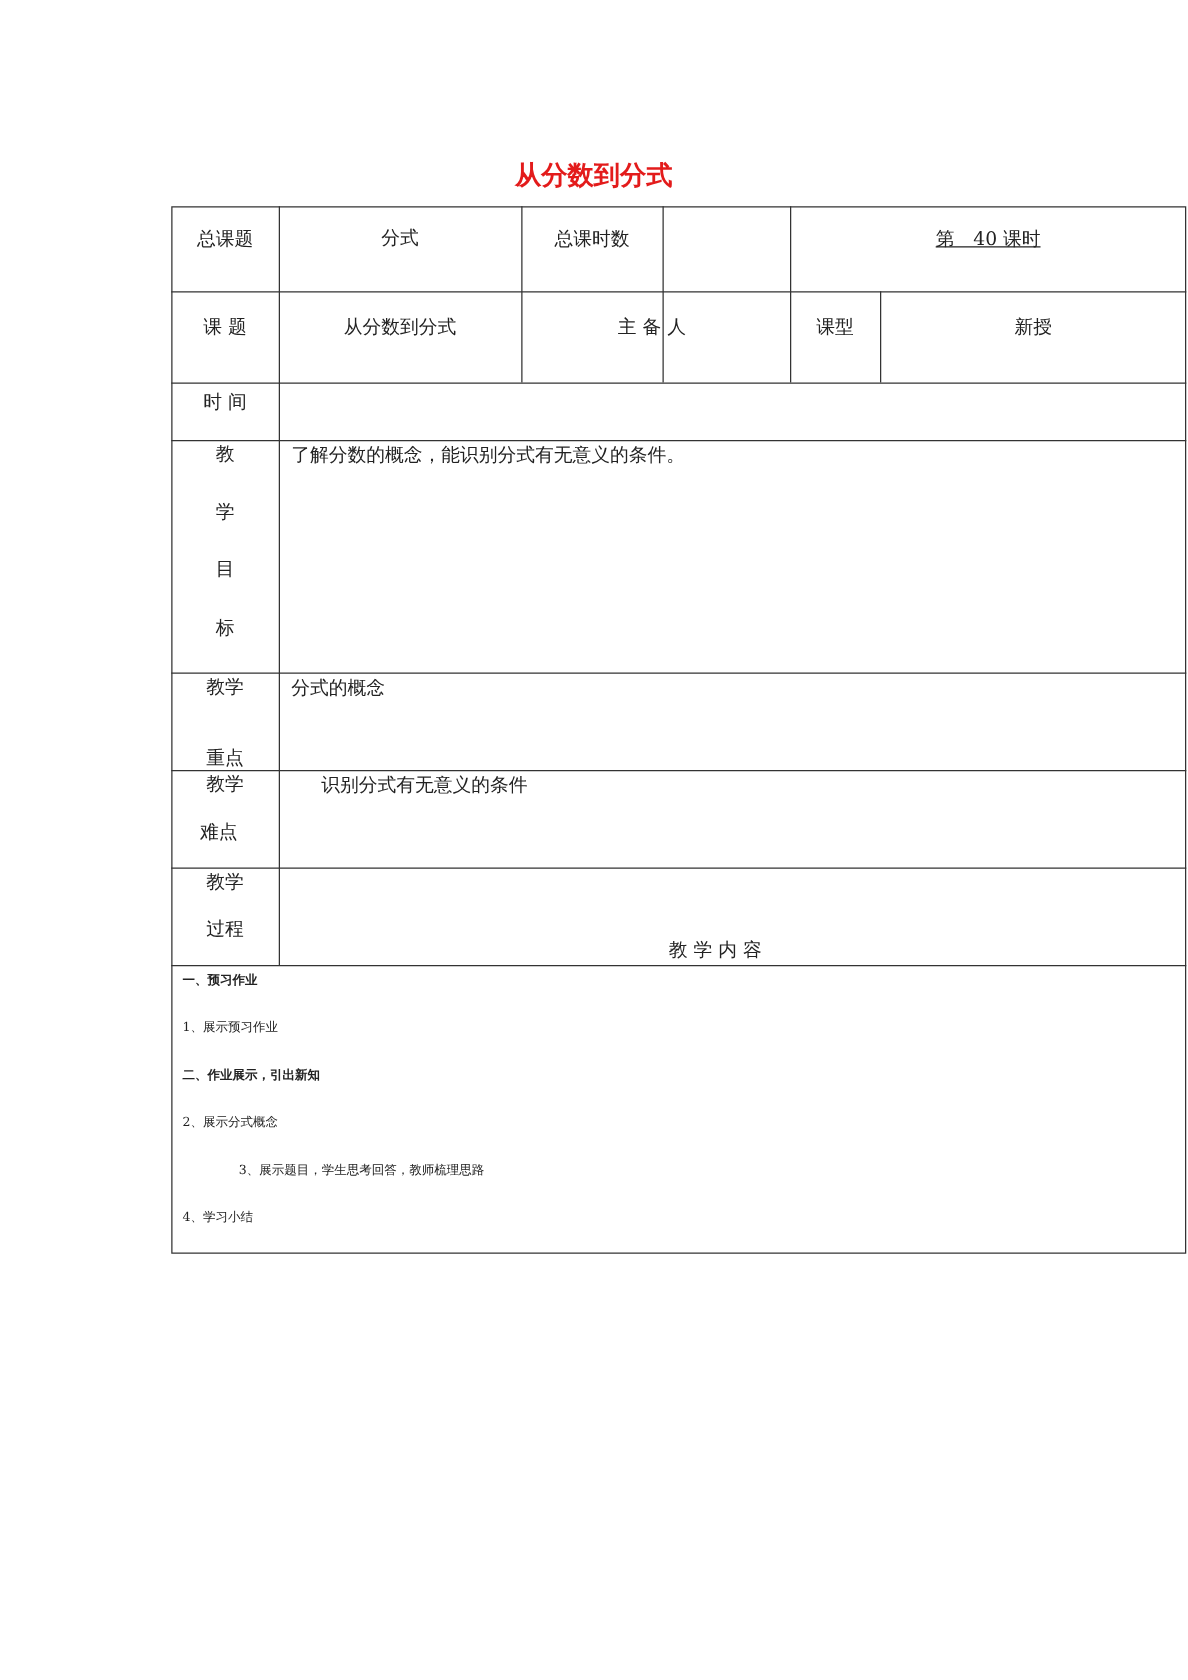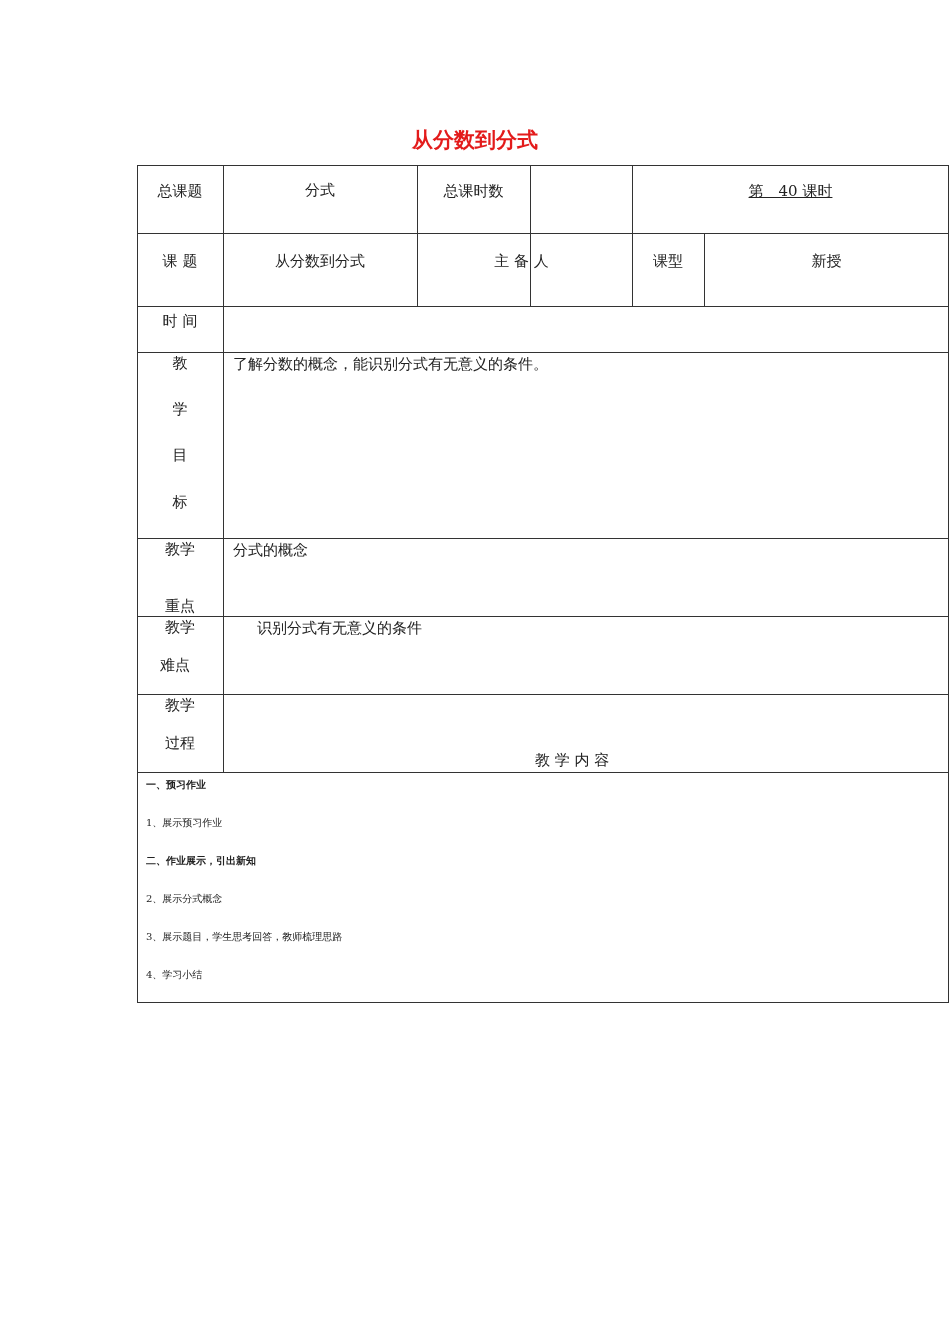--- a/index.html
+++ b/index.html
@@ -70,14 +70,14 @@
 <div class="cell" style="left:233px; top:618px;margin-left:24px;">识别分式有无意义的条件</div>
 
 <div class="label-v" style="left:137px; width:86px; top:696px;">教学</div>
 <div class="label-v" style="left:137px; width:86px; top:734px;">过程</div>
 <div class="cell" style="left:535px; top:715px;margin-top:35px;">教 学 内 容</div>
 
 <div class="proc bold" style="top:775px;">一、预习作业</div>
 <div class="proc" style="top:813px;text-align:right;">1、展示预习作业</div>
 <div class="proc bold" style="top:851px;">二、作业展示，引出新知</div>
 <div class="proc" style="top:889px;">2、展示分式概念</div>
-<div class="proc" style="top:927px;">3、展示题目，学生思考回答，教师梳理思路</div>
+<div class="proc" style="top:927px;margin-left:45px;">3、展示题目，学生思考回答，教师梳理思路</div>
 <div class="proc" style="top:965px;">4、学习小结</div>
 
 </body></html>

